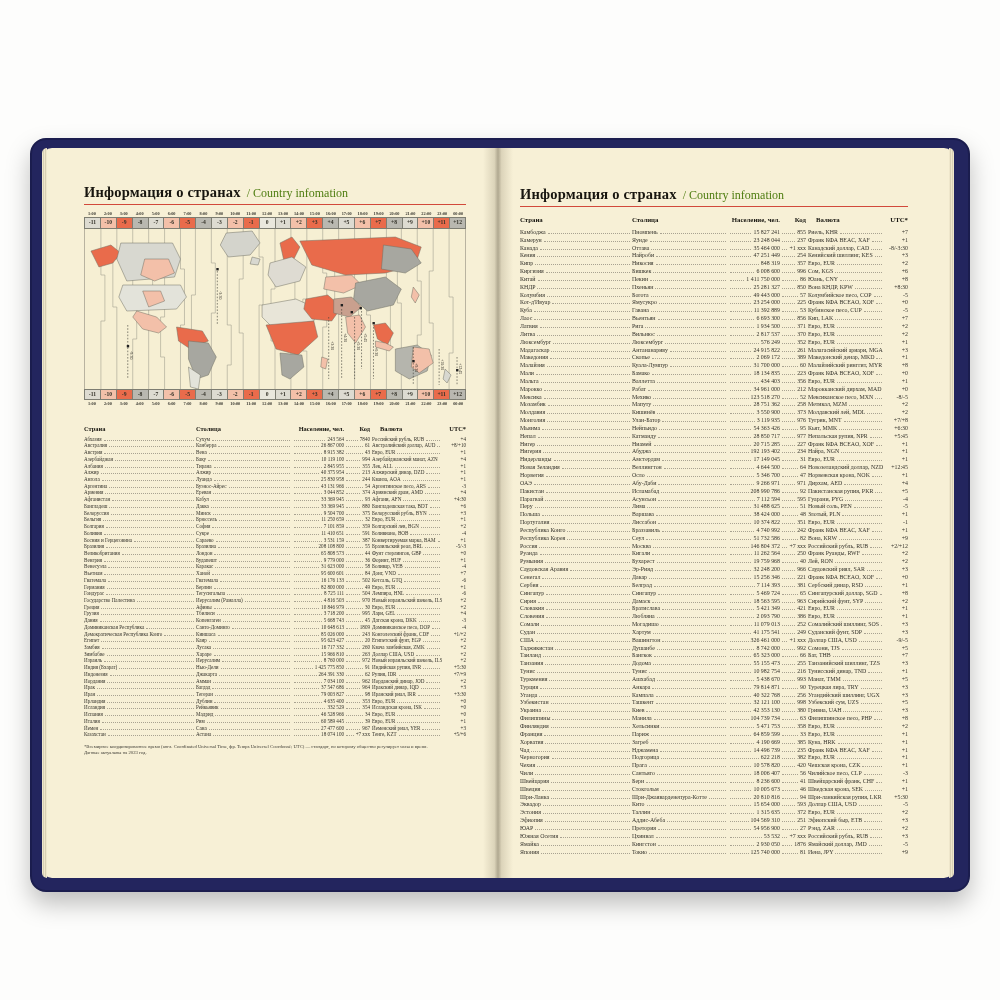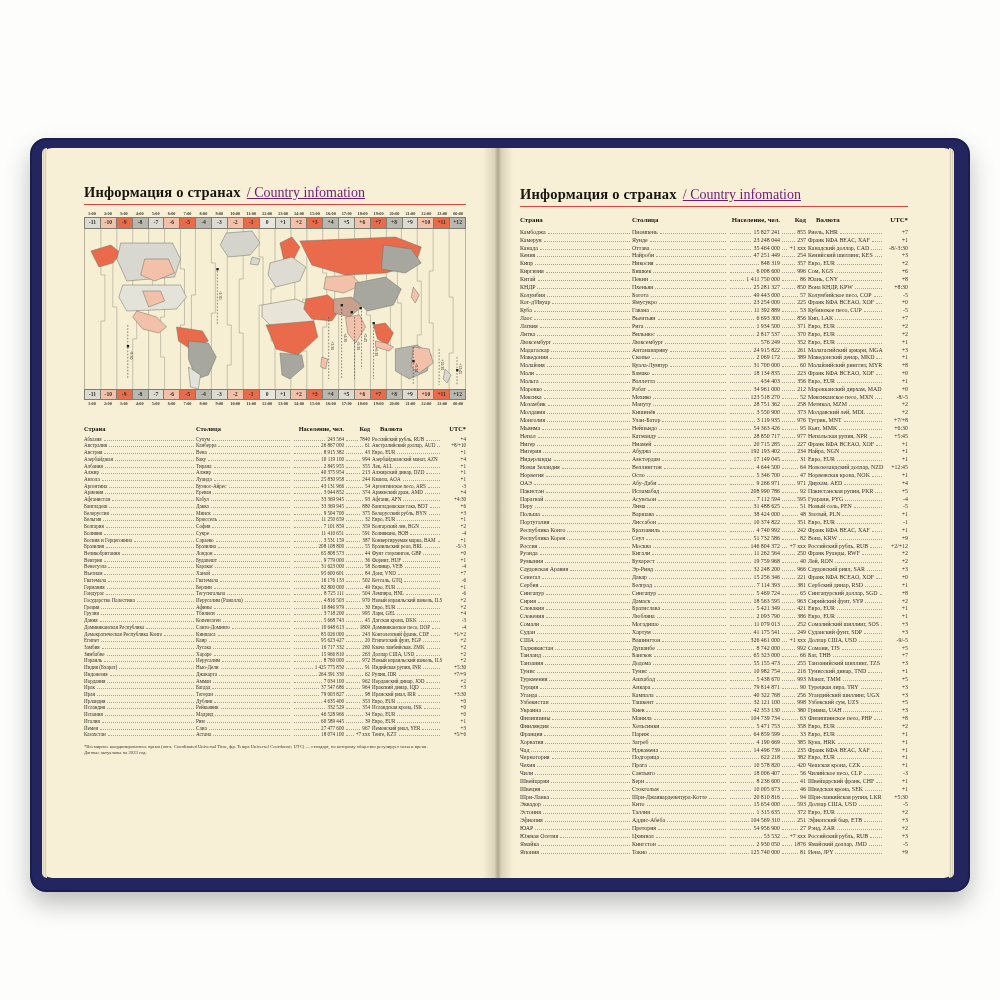--- a/index.html
+++ b/index.html
@@ -14,21 +14,21 @@
     background:repeating-linear-gradient(90deg,#efe7cc 0 1px,#d8d0b4 1px 2px);}
   .page.left::before{left:0;border-radius:10px 0 0 10px;}
   .page.right::before{right:0;border-radius:0 10px 10px 0;}
   .gutter{position:absolute;left:50%;top:0;width:30px;height:100%;transform:translateX(-50%);
     background:linear-gradient(90deg,rgba(0,0,0,0) 0%,rgba(96,84,58,.18) 38%,rgba(60,50,30,.38) 50%,rgba(96,84,58,.18) 62%,rgba(0,0,0,0) 100%);pointer-events:none;}
   .content{position:absolute;inset:0;}
   .page.left .content{padding:36px 32px 0 42px;}
   .page.right .content{padding:38px 46px 0 22px;}
   .titlebar{display:flex;align-items:baseline;gap:6px;border-bottom:1.6px solid #d2493b;padding-bottom:3px;}
   .title-ru{font-weight:bold;font-size:14.5px;letter-spacing:.2px;color:#17150f;}
-  .title-en{font-size:14px;color:#701a75;text-decoration:underline;}
+  .title-en{font-size:12px;color:#4d7c0f;}
   
   .tzwrap{margin-top:5px;}
   .timesgrid{display:flex;}
   .timecell{flex:1;text-align:center;font-size:4.3px;line-height:7px;color:#3b3a33;font-weight:bold;}
   .tzgrid{display:flex;border:.6px solid #7d7d72;}
   .tzcell{flex:1;text-align:center;font-size:5.6px;line-height:9.5px;color:#333128;border-left:.6px solid #7d7d72;font-weight:bold;}
   .tzcell:first-child{border-left:none;}
   .mapbox{height:160px;position:relative;background:#f6efd3;overflow:hidden;border-left:.6px solid #b9b3a0;border-right:.6px solid #b9b3a0;}
   .mapbox svg{position:absolute;inset:0;width:100%;height:100%;}
   

